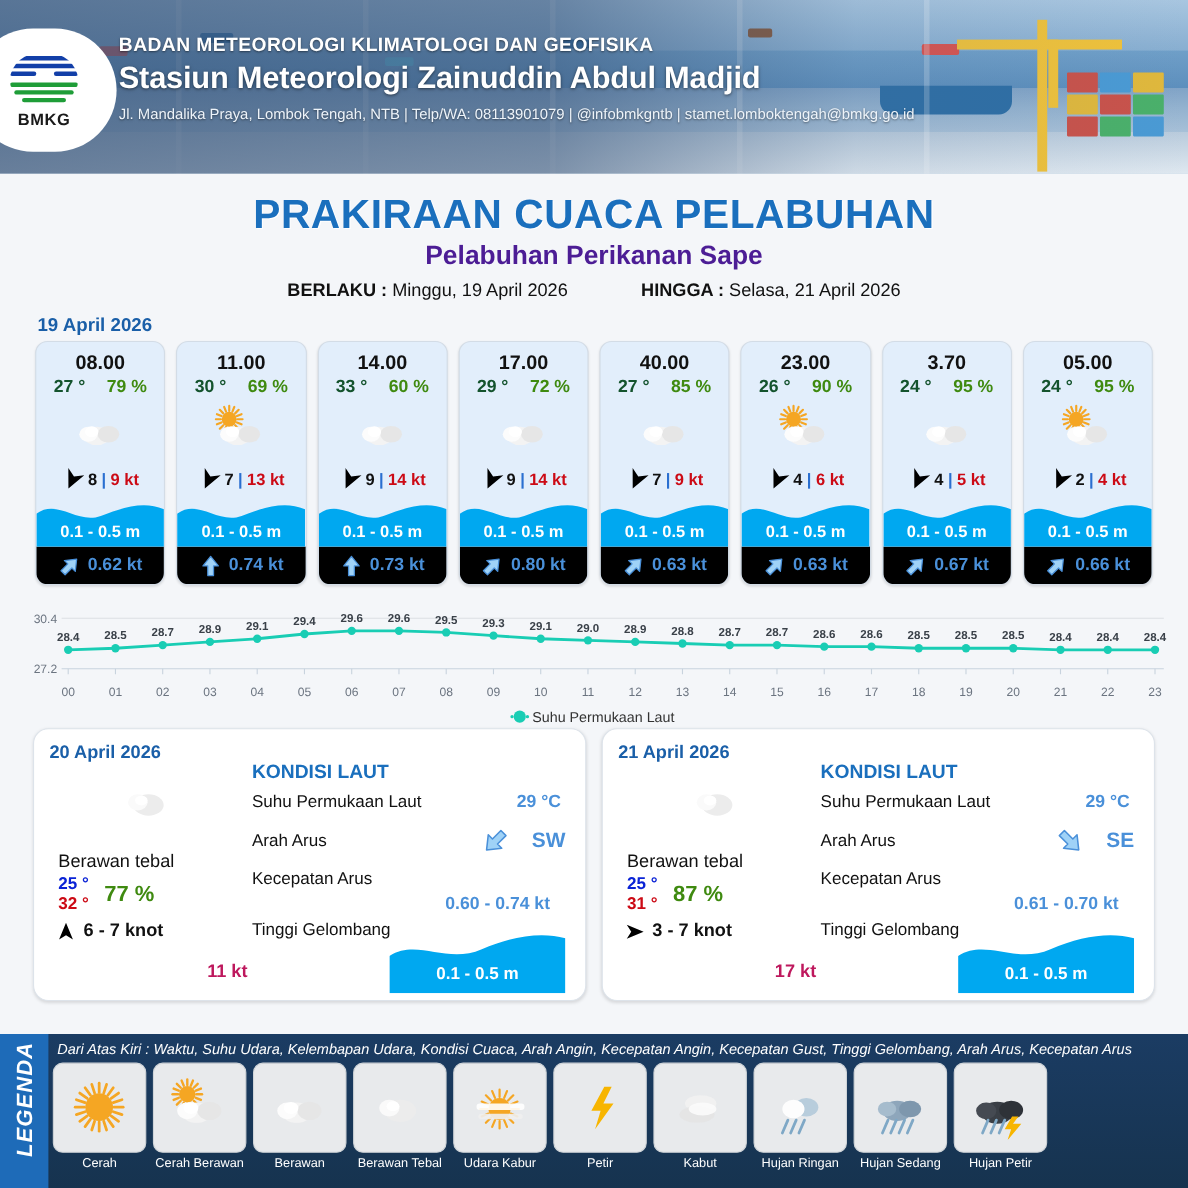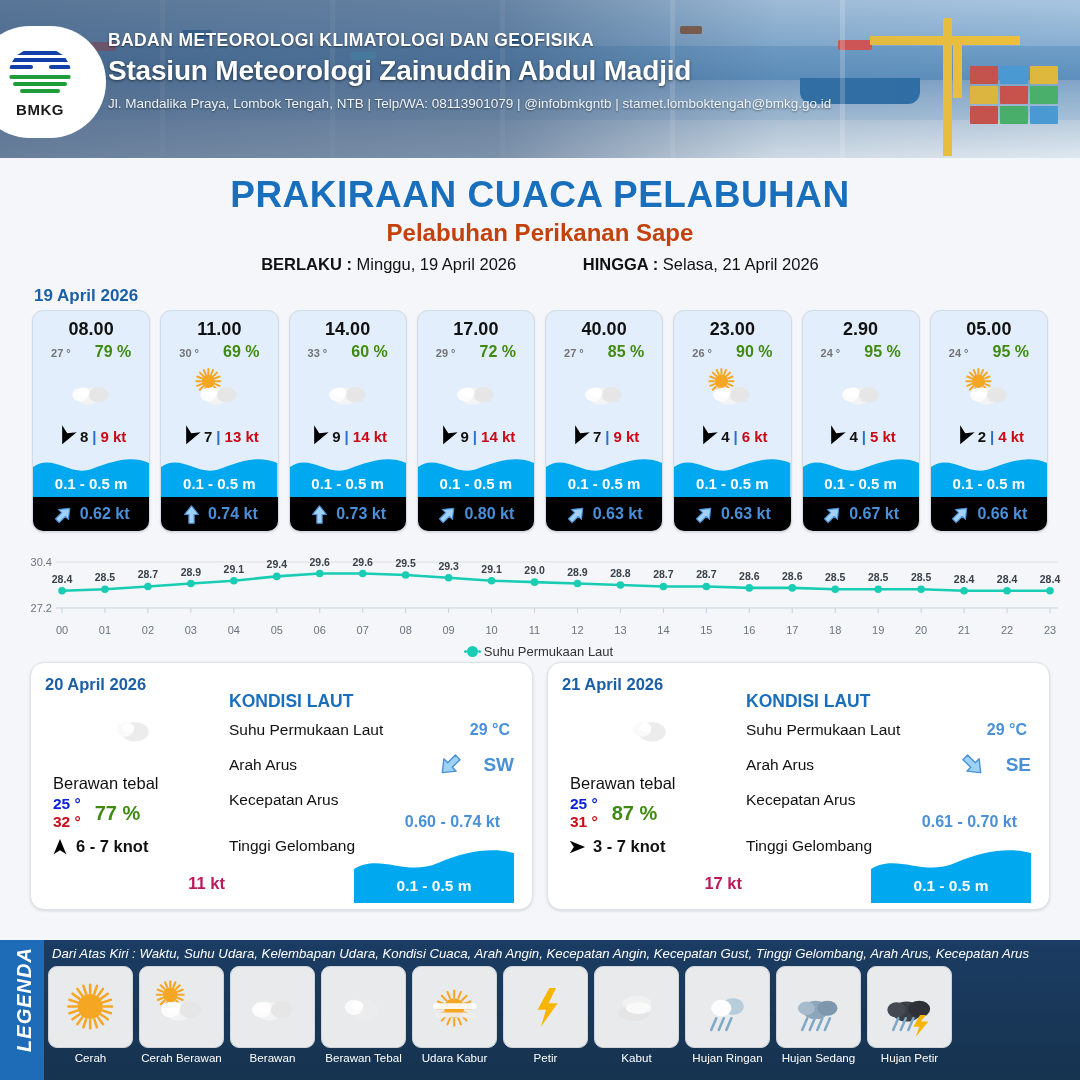--- a/index.html
+++ b/index.html
@@ -46,35 +46,35 @@
   .hdr-l1 { color:#fff; font-size:17.5px; font-weight:bold; letter-spacing:.4px;
             text-shadow:0 1px 2px rgba(0,0,0,.5); }
   .hdr-l2 { color:#fff; font-size:28px; font-weight:bold; margin-top:4px; letter-spacing:-.2px;
             text-shadow:0 1px 3px rgba(0,0,0,.55); }
   .hdr-l3 { color:#eef4fa; font-size:13.5px; margin-top:9px; text-shadow:0 1px 2px rgba(0,0,0,.5); }
 
   
   .title-wrap { text-align:center; margin-top:16px; }
   .title-main { font-size:37px; font-weight:bold; color:#1a6fbd; letter-spacing:.5px;
                 text-shadow:1px 1px 0 rgba(255,255,255,.9); }
-  .title-sub { font-size:24px; font-weight:bold; color:#c2410c; margin-top:3px; }
+  .title-sub { font-size:24px; font-weight:bold; color:#4c1d95; margin-top:3px; }
   .validity { margin-top:8px; font-size:16.5px; color:#111; }
   .validity .lbl { font-weight:bold; }
   .validity .g1 { margin-right:62px; }
 
   
   .date-label { margin:12px 0 4px 34px; font-size:17px; font-weight:bold; color:#1a5fa8; }
   .cards { display:flex; gap:10px; padding:0 32px; }
   .card {
     width:119px; background:#e2eefb; border:1px solid #d3dce6; border-radius:11px;
     position:relative; overflow:hidden; box-shadow:0 1px 2px rgba(0,0,0,.10);
   }
   .c-time { text-align:center; font-size:18px; font-weight:bold; color:#111; padding-top:8px; }
   .c-row { display:flex; justify-content:space-around; align-items:baseline; padding:3px 6px 0; }
-  .c-temp { font-size:11px; font-weight:bold; color:#737373; }
+  .c-temp { font-size:16px; font-weight:bold; color:#14532d; }
   .c-hum { font-size:16px; font-weight:bold; color:#3f8a10; }
   .c-icon { height:58px; display:flex; align-items:center; justify-content:center; margin-top:2px; }
   .c-wind { display:flex; align-items:center; justify-content:center; gap:4px; height:30px; }
   .c-wind .wd { font-size:15px; font-weight:bold; color:#111; }
   .c-wind .sep { color:#2a6fd0; font-weight:bold; font-size:15px; }
   .c-wind .gust { font-size:15px; font-weight:bold; color:#cc0a15; }
   .wave-box { position:relative; height:46px; }
   .wave-svg { position:absolute; left:0; bottom:0; width:100%; height:46px; display:block; }
   .wave-txt { position:absolute; left:0; right:0; bottom:5px; text-align:center;
               font-size:15px; font-weight:bold; color:#fff; }
@@ -456,21 +456,21 @@
       <div class="wave-txt">0.1 - 0.5 m</div>
     </div>
     <div class="c-cur">
       <svg width="21" height="21" viewBox="0 0 24 24" style="transform:rotate(45deg)">
     <polygon points="12,2 20,12 15,12 15,22 9,22 9,12 4,12" fill="#9fd2f7" stroke="#4a90d9" stroke-width="1.3" stroke-linejoin="round"></polygon>
         </svg>
       <span class="val">0.63 kt</span>
     </div>
     </div>
     <div class="card">
-    <div class="c-time">2.90</div>
+    <div class="c-time">3.70</div>
     <div class="c-row">
       <span class="c-temp">24 °</span>
       <span class="c-hum">95 %</span>
     </div>
     <div class="c-icon">
         <svg width="56" height="51.52" viewBox="0 0 68 68">
           <g>
             <ellipse cx="30" cy="40" rx="16" ry="11" fill="#f3f3f3"></ellipse>
             <ellipse cx="44" cy="38" rx="13" ry="10" fill="#e6e6e6"></ellipse>
             <ellipse cx="20" cy="38" rx="11" ry="9" fill="#fcfcfc"></ellipse>

